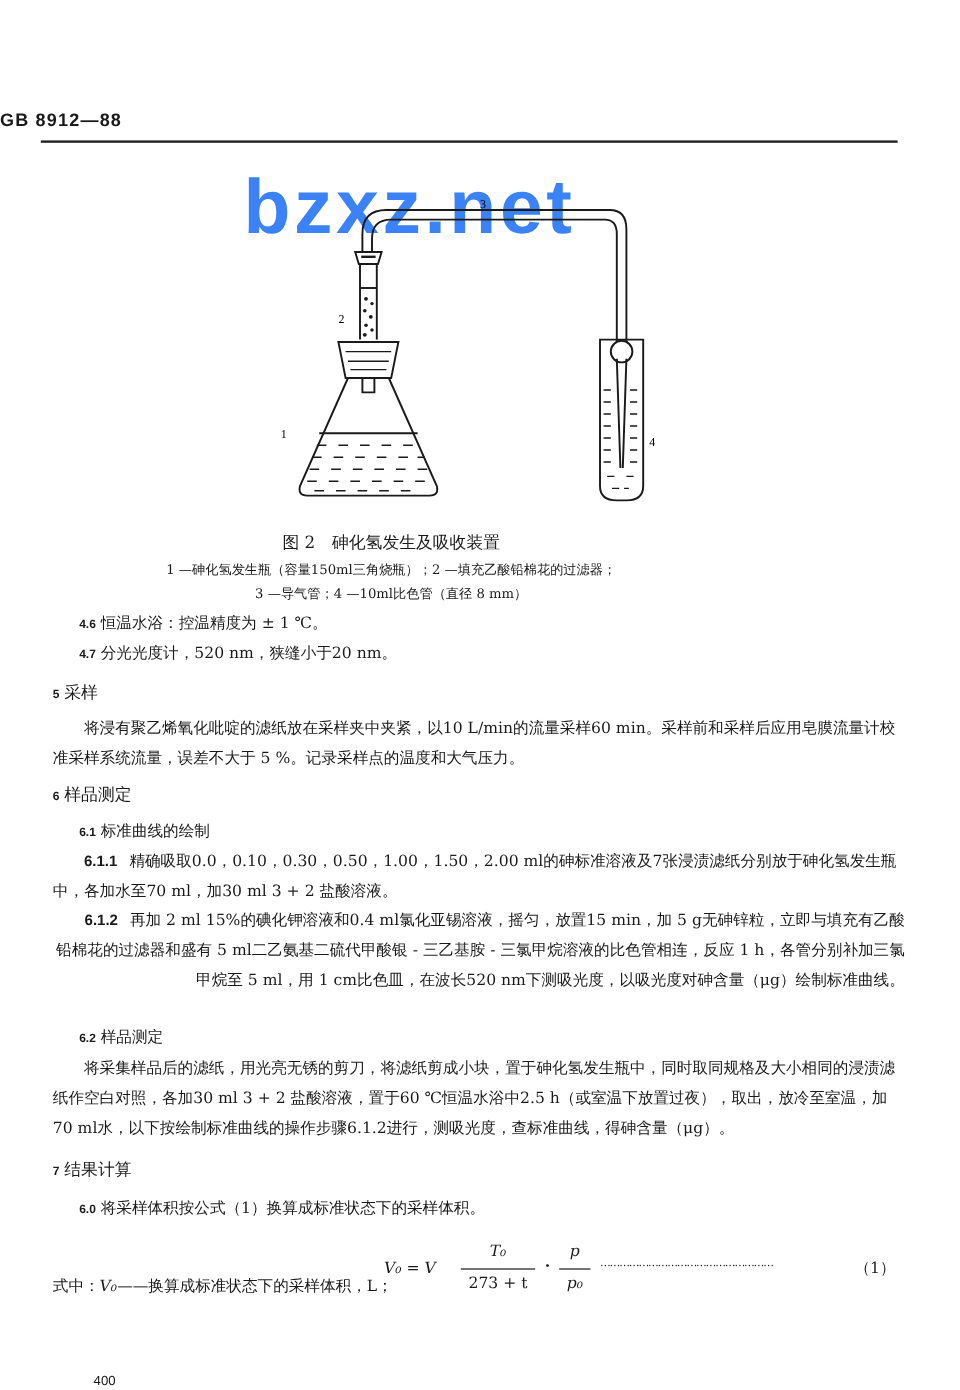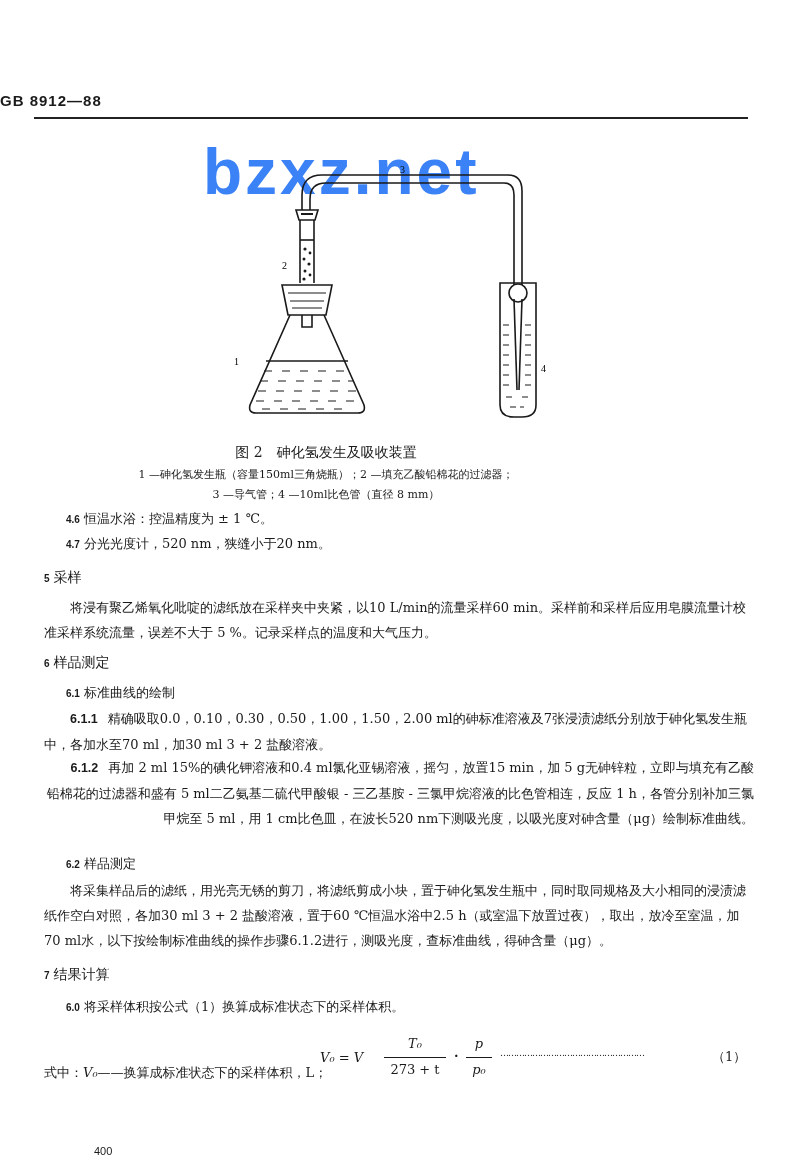--- a/index.html
+++ b/index.html
@@ -41,21 +41,21 @@
   .sec {
     position: absolute; left: 44px; font-size: 14px;
   }
   .sec .num { font-size: 10px; margin-right: 4px; }
   .sub { left: 66px; }
   .formula {
     position: absolute; left: 320px; top: 1036px; width: 430px; height: 60px;
     font-size: 13px;
   }
   .footer-page {
-    position: absolute; left: 94px; top: 1145px; font-size: 11px; font-family: "Liberation Sans", sans-serif;
+    position: absolute; left: 78px; top: 1145px; font-size: 11px; font-family: "Liberation Sans", sans-serif;
   }
 </style>
 </head>
 <body>
 
 <div class="header">GB 8912—88</div>
 <div class="header-rule"></div>
 
 <div class="watermark">bzxz.net</div>
 

